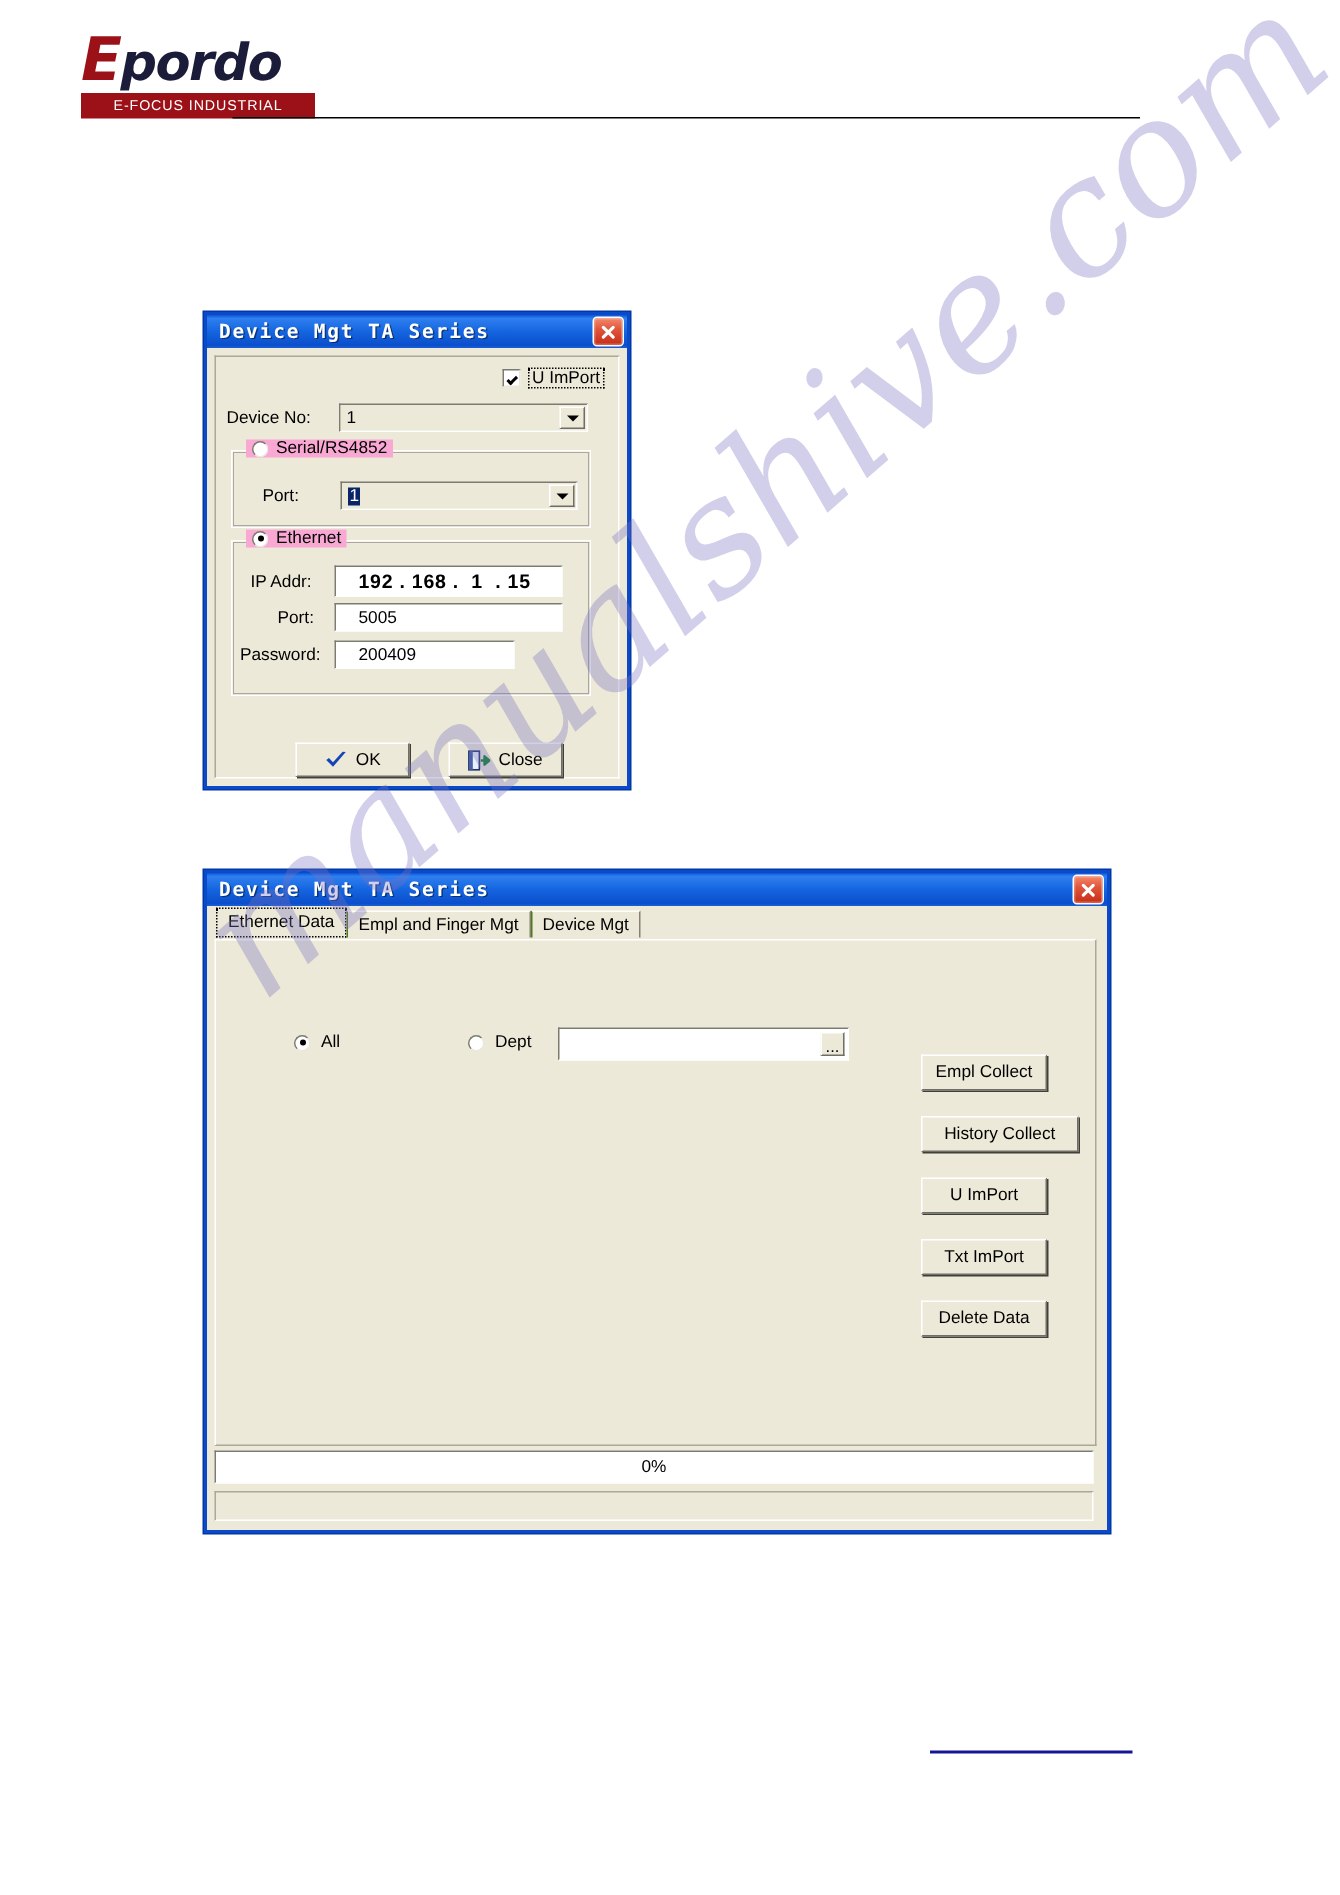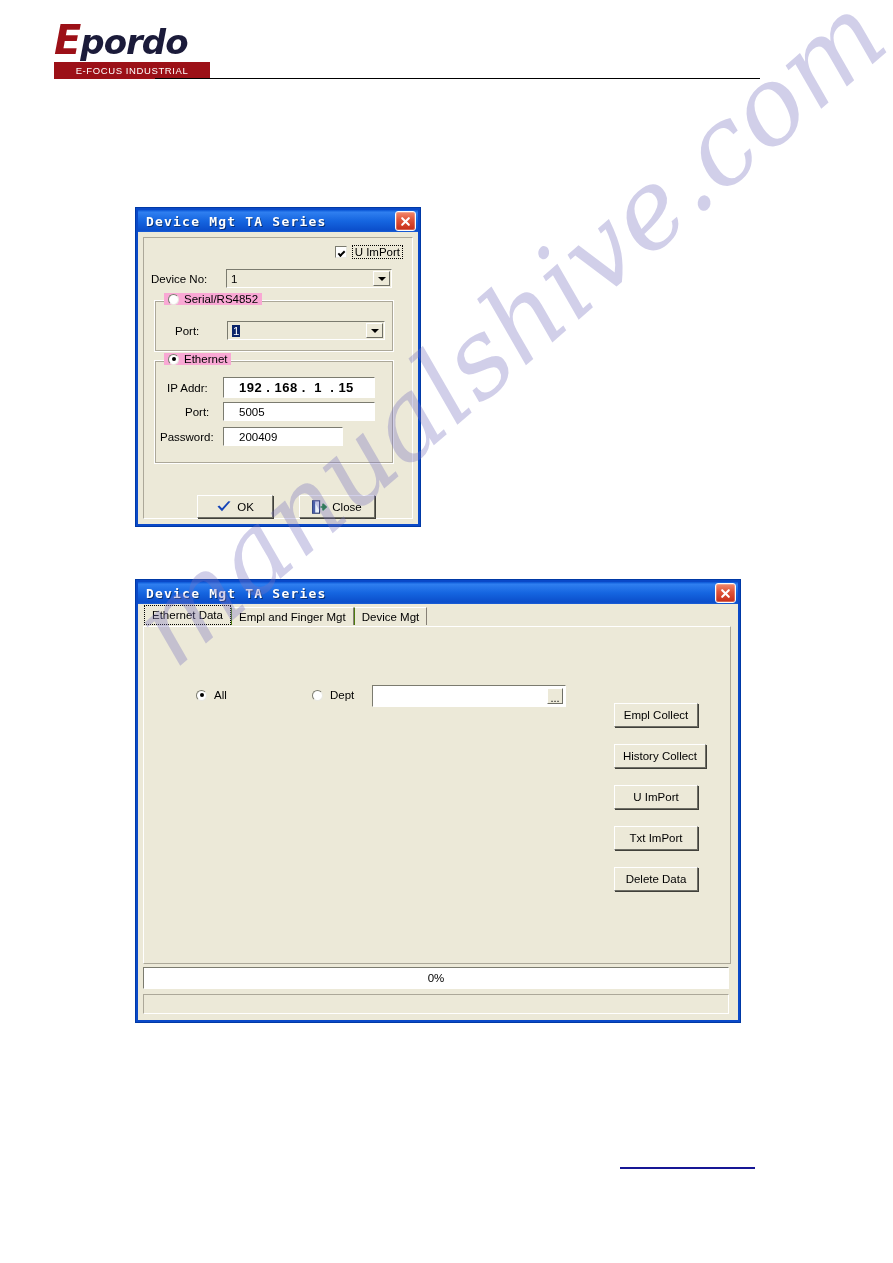--- a/index.html
+++ b/index.html
@@ -392,21 +392,21 @@
       <div class="field" style="position:absolute;left:228px;top:58px;width:194px;height:22px;position:absolute;">
         <span></span>
         <div class="ellipsis-btn">
           <span>...</span>
         </div>
       </div>
 
       <div class="btn" style="position:absolute;left:470px;top:52px;width:84px;height:24px;">
         <span>Empl Collect</span>
       </div>
-      <div class="btn" style="position:absolute;left:470px;top:93px;width:92px;height:24px;">
+      <div class="btn" style="position:absolute;left:470px;top:93px;width:105px;height:24px;">
         <span>History Collect</span>
       </div>
       <div class="btn" style="position:absolute;left:470px;top:134px;width:84px;height:24px;">
         <span>U ImPort</span>
       </div>
       <div class="btn" style="position:absolute;left:470px;top:175px;width:84px;height:24px;">
         <span>Txt ImPort</span>
       </div>
       <div class="btn" style="position:absolute;left:470px;top:216px;width:84px;height:24px;">
         <span>Delete Data</span>

